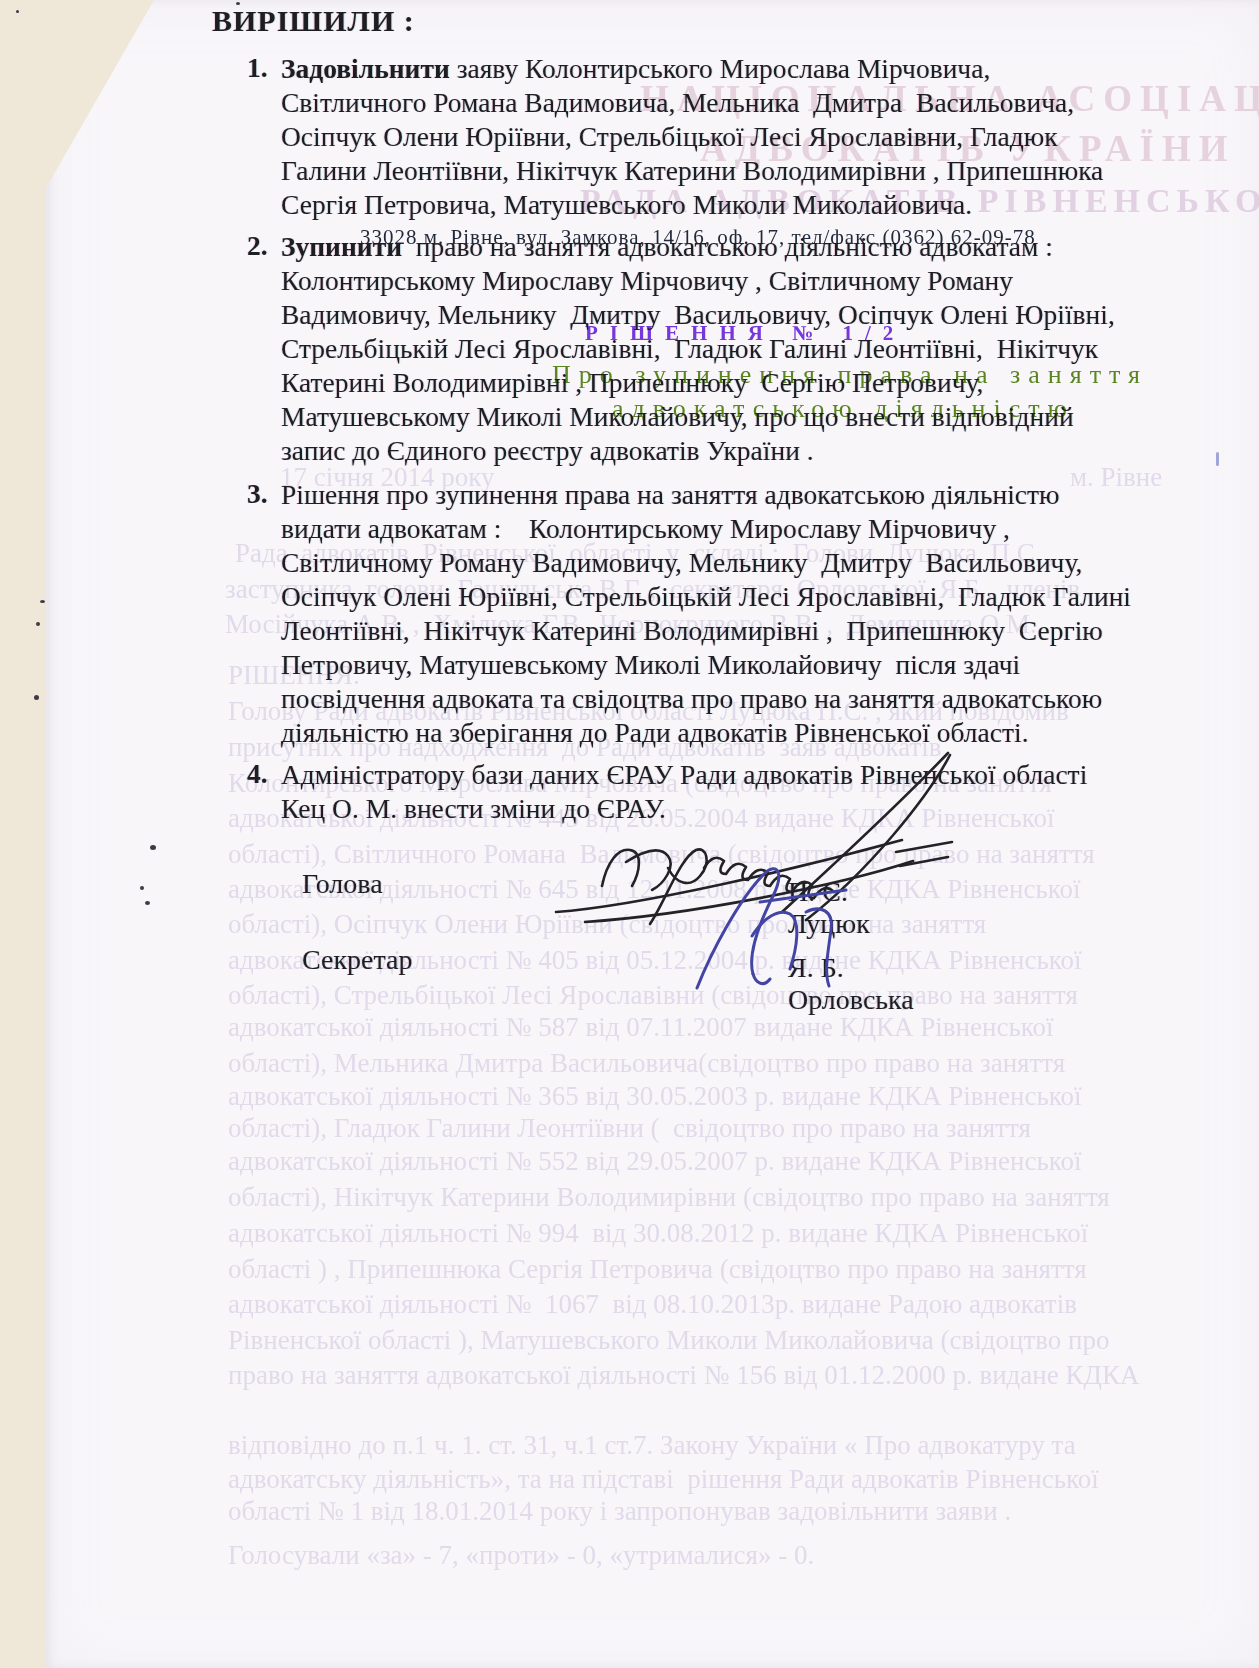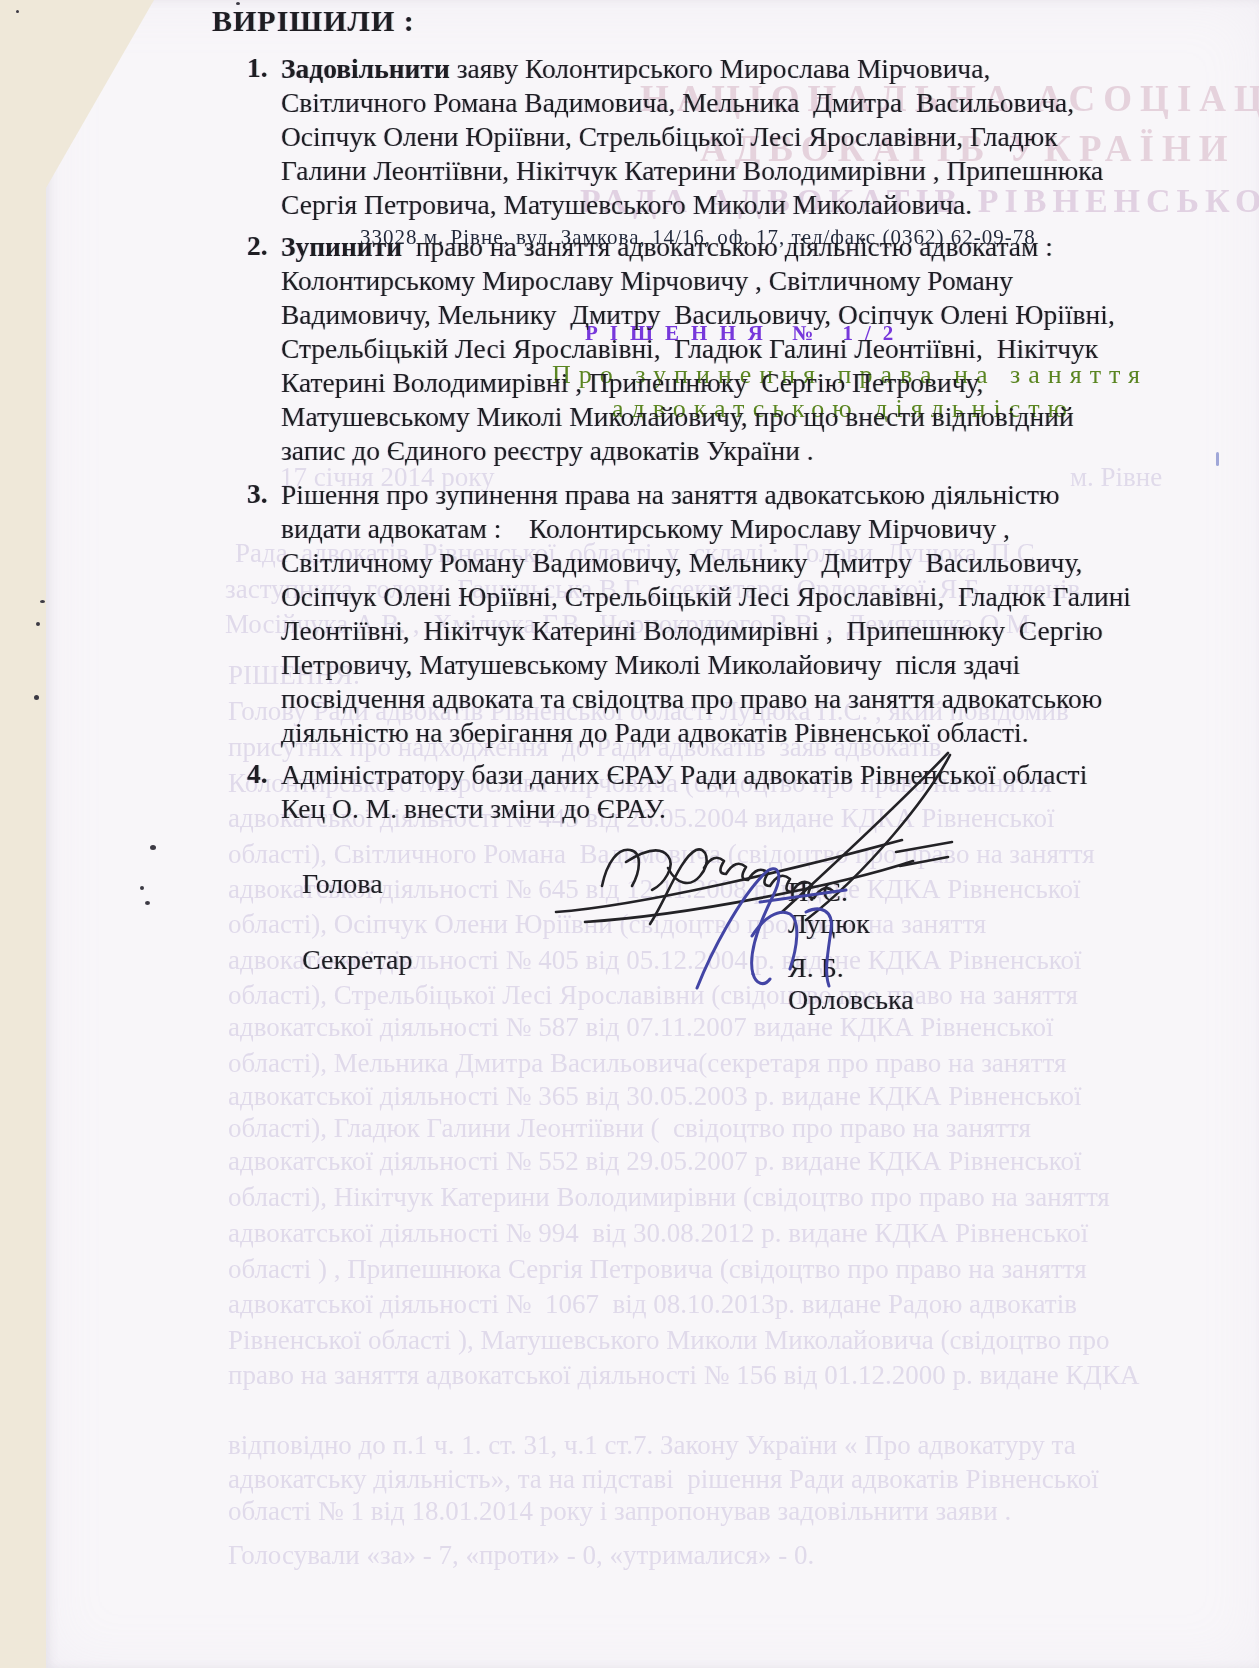--- a/index.html
+++ b/index.html
@@ -67,21 +67,21 @@
       <div class="bl faint" style="left: 228px; top: 696px;">Голову Ради адвокатів Рівненської області Луцюка П.С. , який повідомив</div>
       <div class="bl faint" style="left: 228px; top: 732px;">присутніх про надходження  до Ради адвокатів  заяв адвокатів</div>
       <div class="bl faint" style="left: 228px; top: 768px;">Колонтирського Мирослава Мірчовича (свідоцтво про право на заняття</div>
       <div class="bl faint" style="left: 228px; top: 803px;">адвокатської діяльності № 445 від 26.05.2004 видане КДКА Рівненської</div>
       <div class="bl faint" style="left: 228px; top: 839px;">області), Світличного Романа  Вадимовича (свідоцтво про право на заняття</div>
       <div class="bl faint" style="left: 228px; top: 874px;">адвокатської діяльності № 645 від 12.11.2008 р. видане КДКА Рівненської</div>
       <div class="bl faint" style="left: 228px; top: 909px;">області), Осіпчук Олени Юріївни (свідоцтво про право на заняття</div>
       <div class="bl faint" style="left: 228px; top: 945px;">адвокатської діяльності № 405 від 05.12.2004 р. видане КДКА Рівненської</div>
       <div class="bl faint" style="left: 228px; top: 980px;">області), Стрельбіцької Лесі Ярославівни (свідоцтво про право на заняття</div>
       <div class="bl faint" style="left: 228px; top: 1012px;">адвокатської діяльності № 587 від 07.11.2007 видане КДКА Рівненської</div>
-      <div class="bl faint" style="left: 228px; top: 1048px;">області), Мельника Дмитра Васильовича(секретаря про право на заняття</div>
+      <div class="bl faint" style="left: 228px; top: 1048px;">області), Мельника Дмитра Васильовича(свідоцтво про право на заняття</div>
       <div class="bl faint" style="left: 228px; top: 1081px;">адвокатської діяльності № 365 від 30.05.2003 р. видане КДКА Рівненської</div>
       <div class="bl faint" style="left: 228px; top: 1113px;">області), Гладюк Галини Леонтіївни (  свідоцтво про право на заняття</div>
       <div class="bl faint" style="left: 228px; top: 1146px;">адвокатської діяльності № 552 від 29.05.2007 р. видане КДКА Рівненської</div>
       <div class="bl faint" style="left: 228px; top: 1182px;">області), Нікітчук Катерини Володимирівни (свідоцтво про право на заняття</div>
       <div class="bl faint" style="left: 228px; top: 1218px;">адвокатської діяльності № 994  від 30.08.2012 р. видане КДКА Рівненської</div>
       <div class="bl faint" style="left: 228px; top: 1254px;">області ) , Припешнюка Сергія Петровича (свідоцтво про право на заняття</div>
       <div class="bl faint" style="left: 228px; top: 1289px;">адвокатської діяльності №  1067  від 08.10.2013р. видане Радою адвокатів</div>
       <div class="bl faint" style="left: 228px; top: 1325px;">Рівненської області ), Матушевського Миколи Миколайовича (свідоцтво про</div>
       <div class="bl faint" style="left: 228px; top: 1360px;">право на заняття адвокатської діяльності № 156 від 01.12.2000 р. видане КДКА</div>
       <div class="bl faint" style="left: 228px; top: 1430px;">відповідно до п.1 ч. 1. ст. 31, ч.1 ст.7. Закону України « Про адвокатуру та</div>

